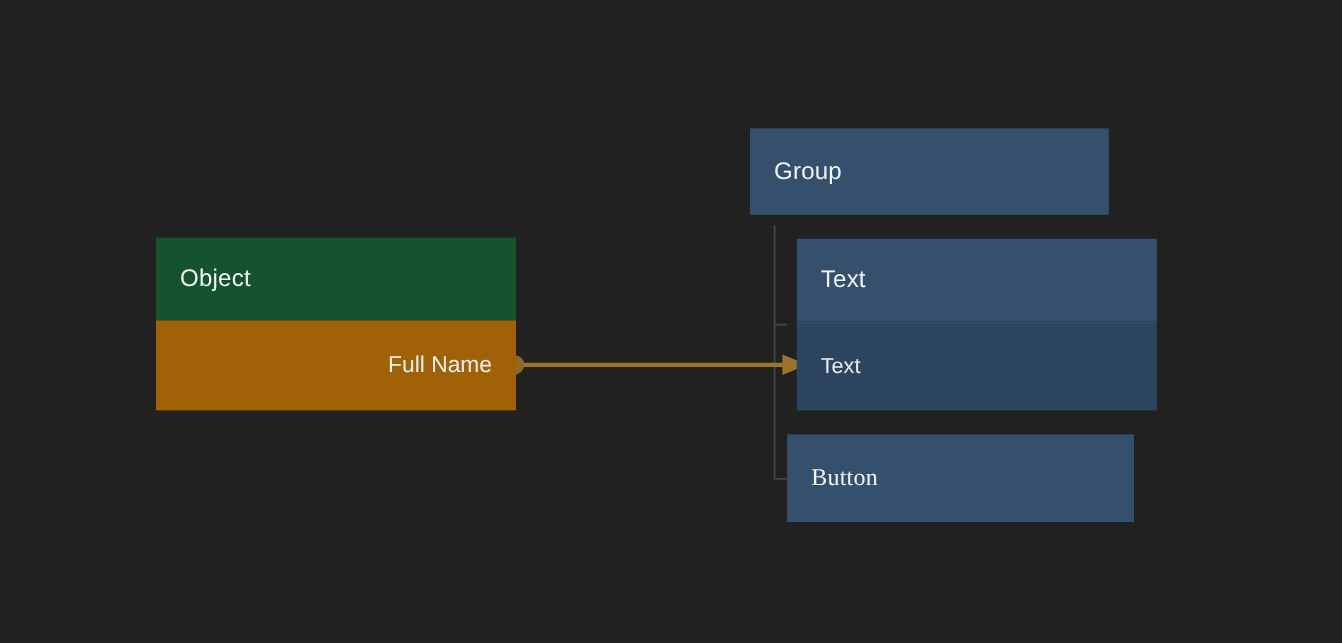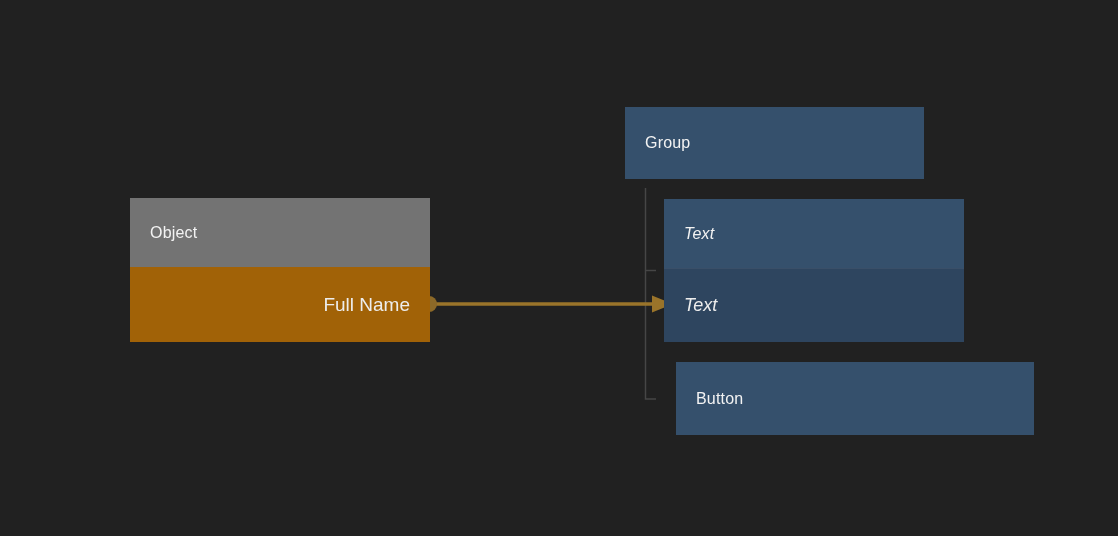--- a/index.html
+++ b/index.html
@@ -23,53 +23,53 @@
     pointer-events: none;
   }
   .node {
     position: absolute;
     color: #F1F1F1;
   }
   .node-header {
     display: flex;
     align-items: center;
     padding: 0 20px;
-    font-size: 16px;
+    font-size: 20px;
     letter-spacing: 0.2px;
     color: #F3F3F3;
   }
   .node-row {
     display: flex;
     align-items: center;
     padding: 0 20px;
     color: #EDEDED;
   }
   
   .node-object { left: 130px; top: 198px; width: 300px; }
-  .node-object .node-header { background: #737373; height: 69px; }
+  .node-object .node-header { background: #14532d; height: 69px; }
   .node-object .node-row {
     background: #a16207;
     height: 75px;
     justify-content: flex-end;
     font-size: 19px;
   }
   
   .node-group { left: 625px; top: 107px; width: 299px; }
   .node-group .node-header { background: #35506C; height: 72px; }
   
-  .node-text { left: 664px; top: 199px; width: 300px; font-style: italic; }
+  .node-text { left: 664px; top: 199px; width: 300px; }
   .node-text .node-header { background: #35506C; height: 69px; }
   .node-text .node-row {
     background: #2E455F;
     height: 74px;
     font-size: 18px;
     box-shadow: inset 0 1px 0 rgba(255,255,255,0.06);
   }
   
-  .node-button { left: 676px; top: 362px; width: 358px; }
+  .node-button { left: 656px; top: 362px; width: 289px; font-family: Liberation Serif, serif; }
   .node-button .node-header { background: #35506C; height: 73px; }
 
   .tree-line {
     fill: none;
     stroke: #464646;
     stroke-width: 1.5;
   }
   .wire-line {
     stroke: #9A742A;
     stroke-width: 3.5;

